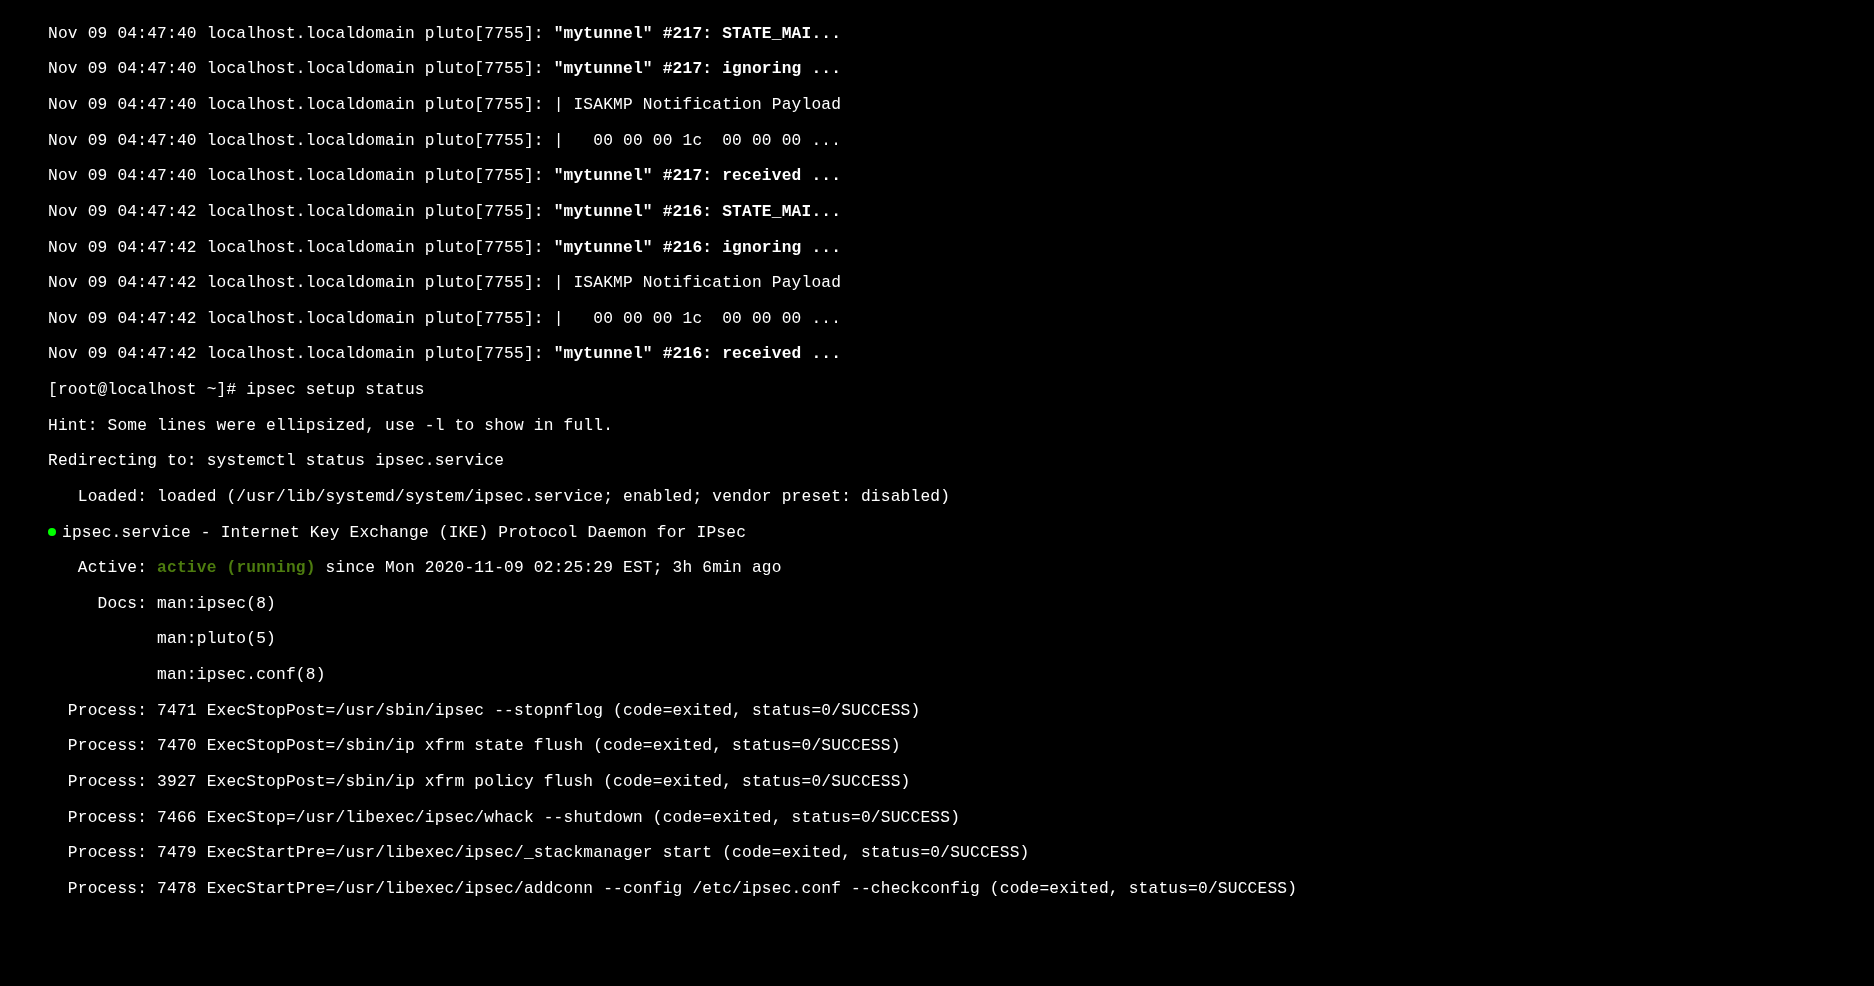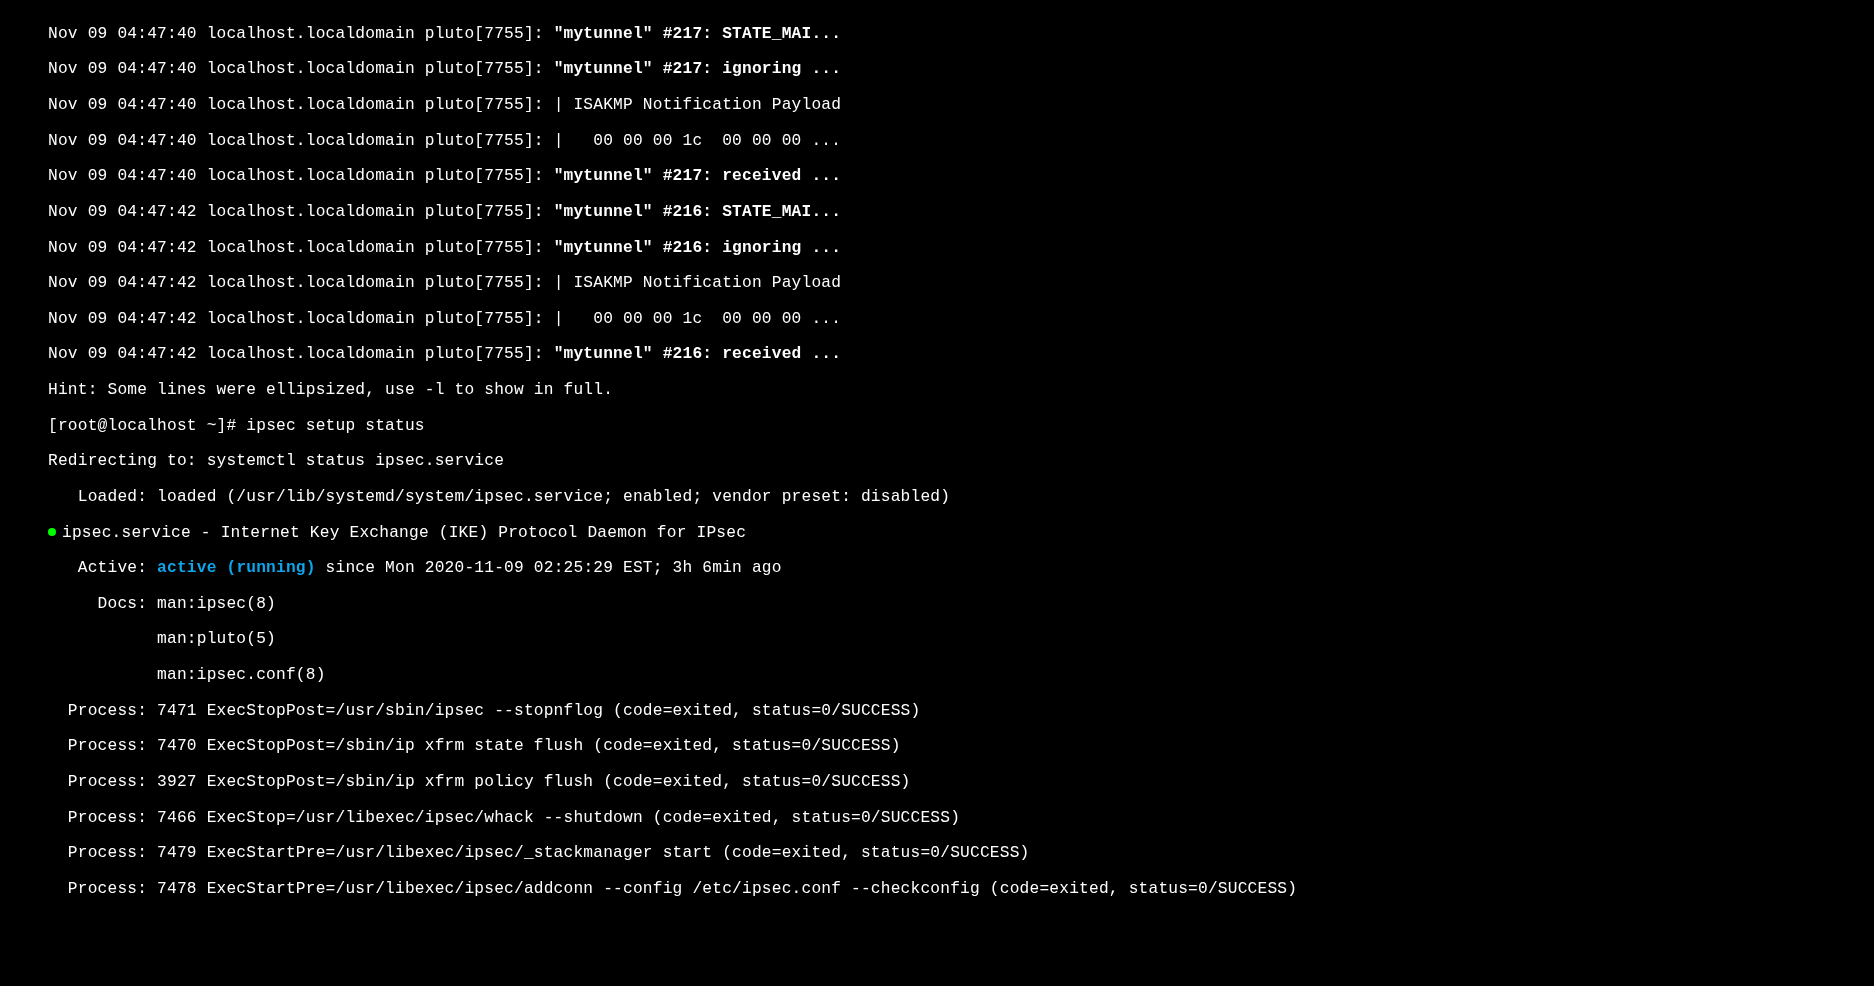--- a/index.html
+++ b/index.html
@@ -13,21 +13,21 @@
     letter-spacing: 0.2px;
     width: 1874px;
     height: 986px;
     overflow: hidden;
   }
   .terminal {
     padding: 8px 6px;
     white-space: pre;
   }
   .line { white-space: pre; margin-left: 42px; }
-  .green { color: #0ea5e9; }
+  .green { color: #4d7c0f; }
   .bold { font-weight: bold; }
   .dot {
     display: inline-block;
     width: 8px;
     height: 8px;
     background: #00ff00;
     border-radius: 50%;
     vertical-align: middle;
     margin-right: 6px;
   }
@@ -39,22 +39,22 @@
 <div class="line"><span>Nov 09 04:47:40 localhost.localdomain pluto[7755]: </span><span class="bold">"mytunnel" #217: STATE_MAI...</span></div>
 <div class="line"><span>Nov 09 04:47:40 localhost.localdomain pluto[7755]: </span><span class="bold">"mytunnel" #217: ignoring ...</span></div>
 <div class="line"><span>Nov 09 04:47:40 localhost.localdomain pluto[7755]: </span><span>| ISAKMP Notification Payload</span></div>
 <div class="line"><span>Nov 09 04:47:40 localhost.localdomain pluto[7755]: </span><span>|   00 00 00 1c  00 00 00 ...</span></div>
 <div class="line"><span>Nov 09 04:47:40 localhost.localdomain pluto[7755]: </span><span class="bold">"mytunnel" #217: received ...</span></div>
 <div class="line"><span>Nov 09 04:47:42 localhost.localdomain pluto[7755]: </span><span class="bold">"mytunnel" #216: STATE_MAI...</span></div>
 <div class="line"><span>Nov 09 04:47:42 localhost.localdomain pluto[7755]: </span><span class="bold">"mytunnel" #216: ignoring ...</span></div>
 <div class="line"><span>Nov 09 04:47:42 localhost.localdomain pluto[7755]: </span><span>| ISAKMP Notification Payload</span></div>
 <div class="line"><span>Nov 09 04:47:42 localhost.localdomain pluto[7755]: </span><span>|   00 00 00 1c  00 00 00 ...</span></div>
 <div class="line"><span>Nov 09 04:47:42 localhost.localdomain pluto[7755]: </span><span class="bold">"mytunnel" #216: received ...</span></div>
+<div class="line"><span>[root@localhost ~]# </span><span>ipsec setup status</span></div>
 <div class="line">Hint: Some lines were ellipsized, use -l to show in full.</div>
-<div class="line"><span>[root@localhost ~]# </span><span>ipsec setup status</span></div>
 <div class="line">Redirecting to: systemctl status ipsec.service</div>
 <div class="line">   Loaded: loaded (/usr/lib/systemd/system/ipsec.service; enabled; vendor preset: disabled)</div>
 <div class="line"><span class="dot"></span><span>ipsec.service - Internet Key Exchange (IKE) Protocol Daemon for IPsec</span></div>
 <div class="line"><span>   Active: </span><span class="green bold">active (running)</span><span> since Mon 2020-11-09 02:25:29 EST; 3h 6min ago</span></div>
 <div class="line">     Docs: man:ipsec(8)</div>
 <div class="line">           man:pluto(5)</div>
 <div class="line">           man:ipsec.conf(8)</div>
 <div class="line">  Process: 7471 ExecStopPost=/usr/sbin/ipsec --stopnflog (code=exited, status=0/SUCCESS)</div>
 <div class="line">  Process: 7470 ExecStopPost=/sbin/ip xfrm state flush (code=exited, status=0/SUCCESS)</div>
 <div class="line">  Process: 3927 ExecStopPost=/sbin/ip xfrm policy flush (code=exited, status=0/SUCCESS)</div>

